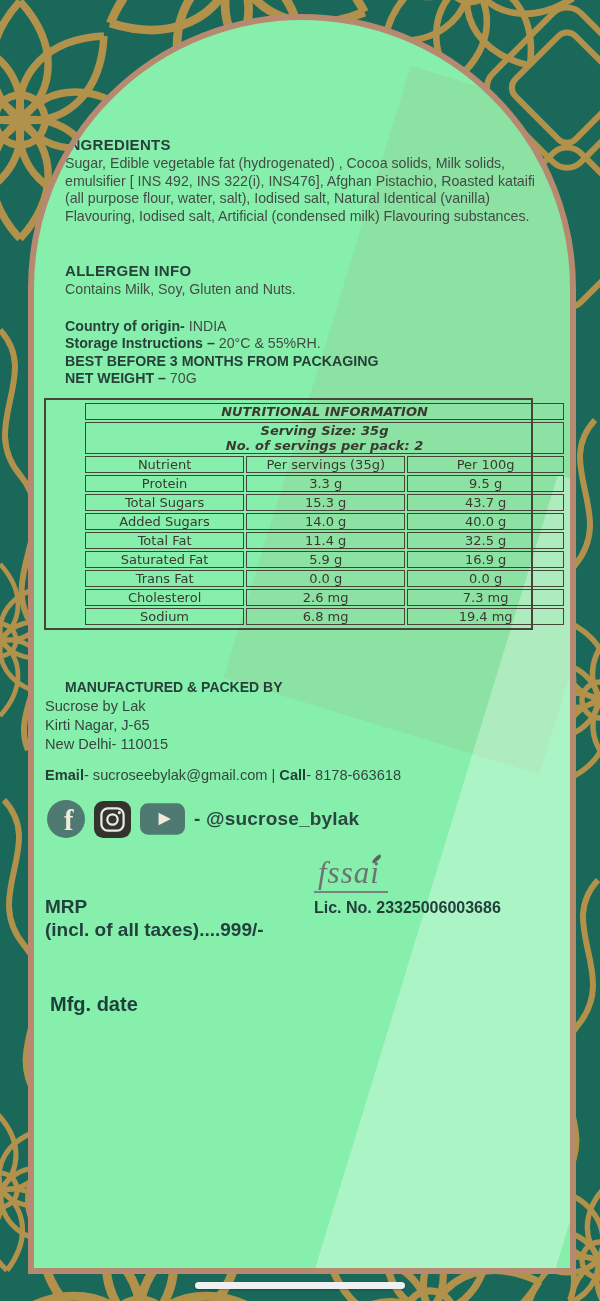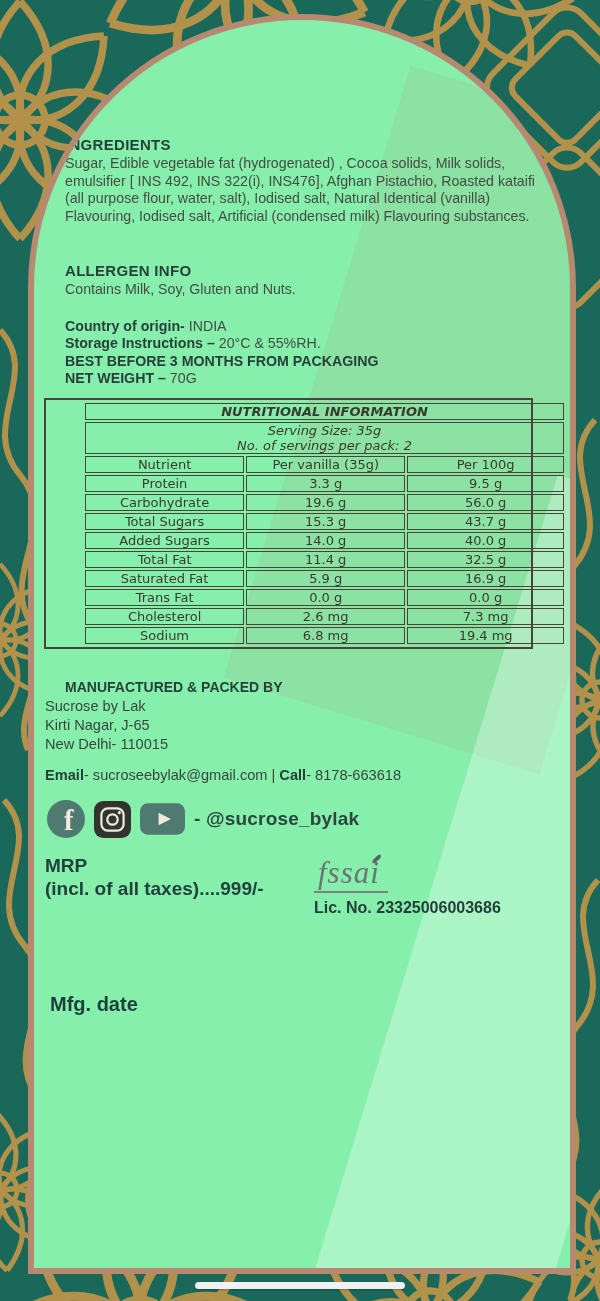--- a/index.html
+++ b/index.html
@@ -24,36 +24,36 @@
   .kv b{color:#27403a;}
 
   
   .ntable-wrap{border:2px solid #474439;padding:1px;width:489px;box-sizing:border-box;}
   table.ntable{width:100%;border-collapse:separate;border-spacing:2px;
                font-family:"DejaVu Sans",sans-serif;margin-left:36px;}
   table.ntable td{border:1.5px solid #474439;text-align:center;padding:0 4px;
                   font-size:13px;line-height:15px;color:#3a3a30;}
   td.t-title{font-size:18.5px;line-height:22px;font-weight:bold;font-style:italic;
              color:#1e4d4e;padding:3px 4px;}
-  td.t-serving{font-size:12.5px;line-height:14.5px;font-weight:normal;font-style:italic;
+  td.t-serving{font-size:12.5px;line-height:14.5px;font-weight:bold;font-style:italic;
                color:#21403f;padding:2px 4px;}
 
   
   .mfr-h{font-size:14px;font-weight:bold;color:#27403a;margin:0 0 2px 0;padding-left:20px;}
   .mfr-line{font-size:14.6px;line-height:18.9px;color:#37453f;}
   .email-line{font-size:14.6px;color:#37453f;}
   .email-line b{color:#27403a;}
 
   
   .social{display:flex;align-items:center;}
   .social svg{display:block;}
   .ig{margin-left:9px;} .yt{margin-left:9px;}
   .handle{font-size:19px;font-weight:bold;color:#29463f;margin-left:9px;letter-spacing:.2px;}
 
-  .mrp{font-size:19px;line-height:23px;font-weight:bold;color:#21413c;}
+  .mrp{font-size:19px;line-height:23px;font-weight:bold;color:#21413c;margin-top:41px;}
 
   .fssai-block{text-align:left;width:240px;}
   .fssai-logo{display:inline-block;position:relative;font-family:"Liberation Serif",serif;
               font-style:italic;font-size:31px;line-height:34px;color:#6b7472;
               border-bottom:2px solid #788280;padding:0 8px 1px 4px;letter-spacing:1px;}
   .fssai-leaf{position:absolute;right:6px;top:1px;width:11px;height:4px;
               background:#58655e;border-radius:80% 20% 60% 40%;transform:rotate(-38deg);}
   .lic{font-size:16px;font-weight:bold;color:#233f3a;margin-top:6px;white-space:nowrap;}
 
   .mfg{font-size:20px;font-weight:bold;color:#1d3f3a;}
@@ -132,32 +132,27 @@
           <td class="t-title" colspan="3">NUTRITIONAL INFORMATION</td>
         </tr>
         <tr>
           <td class="t-serving" colspan="3">
             <div>Serving Size: 35g</div>
             <div>No. of servings per pack: 2</div>
           </td>
         </tr>
         <tr>
           <td style="width:33.5%">Nutrient</td>
-          <td style="width:33.5%">Per vanilla (35g)</td>
+          <td style="width:33.5%">Per servings (35g)</td>
           <td>Per 100g</td>
         </tr>
         <tr>
               <td>Protein</td>
               <td>3.3 g</td>
               <td>9.5 g</td>
-            </tr>
-        <tr>
-              <td>Carbohydrate</td>
-              <td>19.6 g</td>
-              <td>56.0 g</td>
             </tr>
         <tr>
               <td>Total Sugars</td>
               <td>15.3 g</td>
               <td>43.7 g</td>
             </tr>
         <tr>
               <td>Added Sugars</td>
               <td>14.0 g</td>
               <td>40.0 g</td>

